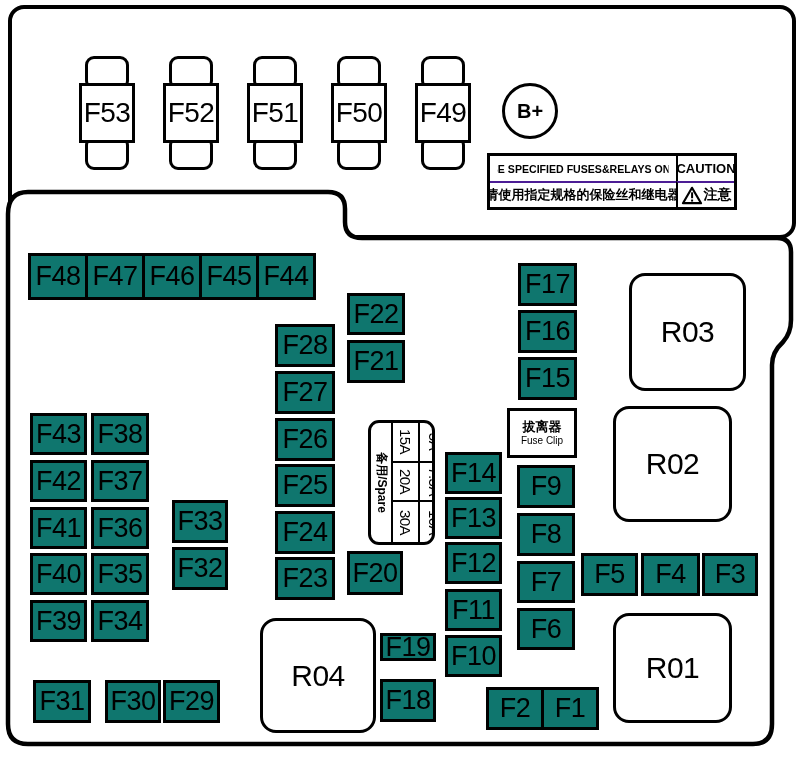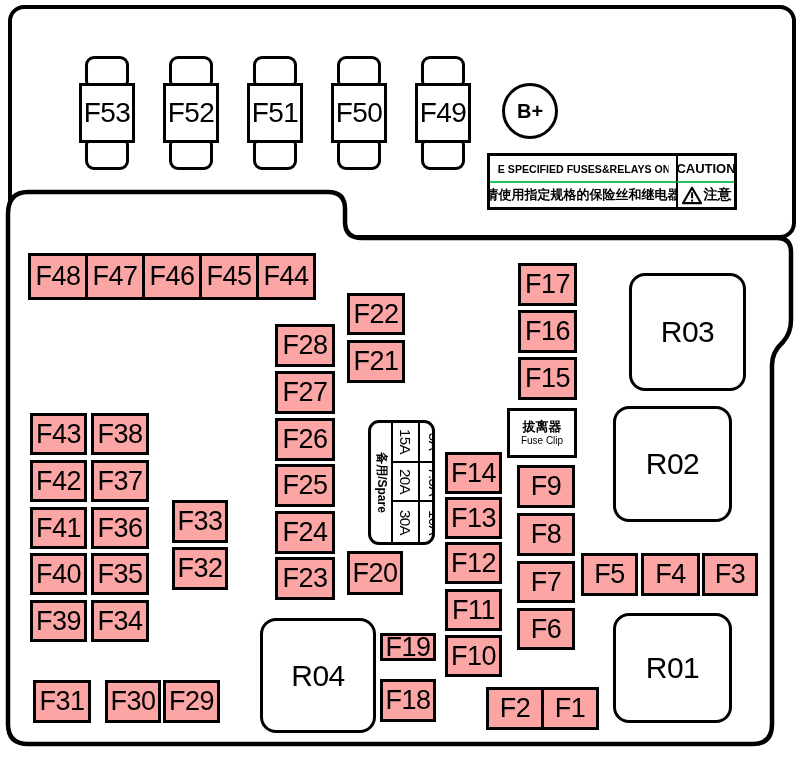--- a/index.html
+++ b/index.html
@@ -1,39 +1,39 @@
 <!DOCTYPE html>
 <html><head>
 <meta charset="utf-8">
 <style>
   html,body{margin:0;padding:0;background:#fff;}
   body{width:800px;height:757px;position:relative;font-family:"Liberation Sans",sans-serif;color:#000;overflow:hidden;}
   .stage{position:absolute;inset:0;width:800px;height:757px;}
   .outline-svg{position:absolute;left:0;top:0;z-index:0;}
   
-  .fuse{position:absolute;z-index:2;box-sizing:border-box;border:3px solid #000;background:#fca5a5;
+  .fuse{position:absolute;z-index:2;box-sizing:border-box;border:3px solid #000;background:#0f766e;
         display:flex;align-items:center;justify-content:center;font-size:27px;line-height:1;letter-spacing:-0.5px;}
   .relay{position:absolute;z-index:2;box-sizing:border-box;border:3px solid #000;border-radius:16px;background:#fff;
         display:flex;align-items:center;justify-content:center;font-size:30px;letter-spacing:-0.5px;}
   
   .cart{position:absolute;z-index:2;}
   .cart-tab{position:absolute;left:50%;transform:translateX(-50%);width:44px;height:34px;box-sizing:border-box;
         border:3px solid #000;border-radius:9px;background:#fff;}
   .cart-tab-top{top:0;} .cart-tab-bot{bottom:0;}
   .cart-body{position:absolute;top:27px;left:0;right:0;height:60px;box-sizing:border-box;border:3px solid #000;background:#fff;
         display:flex;align-items:center;justify-content:center;font-size:28px;letter-spacing:-0.5px;}
   
   .bplus{position:absolute;z-index:2;box-sizing:border-box;border:3px solid #000;border-radius:50%;background:#fff;
         display:flex;align-items:center;justify-content:center;font-size:20px;font-weight:bold;}
   
   .caution{position:absolute;z-index:2;box-sizing:border-box;border:3px solid #000;background:#fff;
         display:grid;grid-template-columns:186px 1fr;grid-template-rows:25px 1fr;}
   .caution>div{display:flex;align-items:center;justify-content:center;box-sizing:border-box;overflow:hidden;}
   .ca-word,.ca-note{border-left:2px solid #000;}
-  .ca-cn,.ca-note{border-top:2px solid #22c55e;font-family:Liberation Serif, serif;}
+  .ca-cn,.ca-note{border-top:2px solid #4c1d95;font-family:Liberation Serif, serif;}
   .ca-en{font-size:11.5px;font-weight:bold;white-space:nowrap;transform:scaleX(.92);}
   .ca-word{font-size:13px;font-weight:bold;white-space:nowrap;transform-origin:center;}
   .ca-cn{font-size:13px;font-weight:bold;white-space:nowrap;}
   .ca-note{font-size:14px;font-weight:bold;gap:1px;}
   
   .clipbox{position:absolute;z-index:2;box-sizing:border-box;border:3px solid #000;background:#fff;
         display:flex;flex-direction:column;align-items:center;justify-content:center;line-height:1.25;}
   .clip-cn{font-size:13px;font-weight:bold;}
   .clip-en{font-size:10px;}
   

